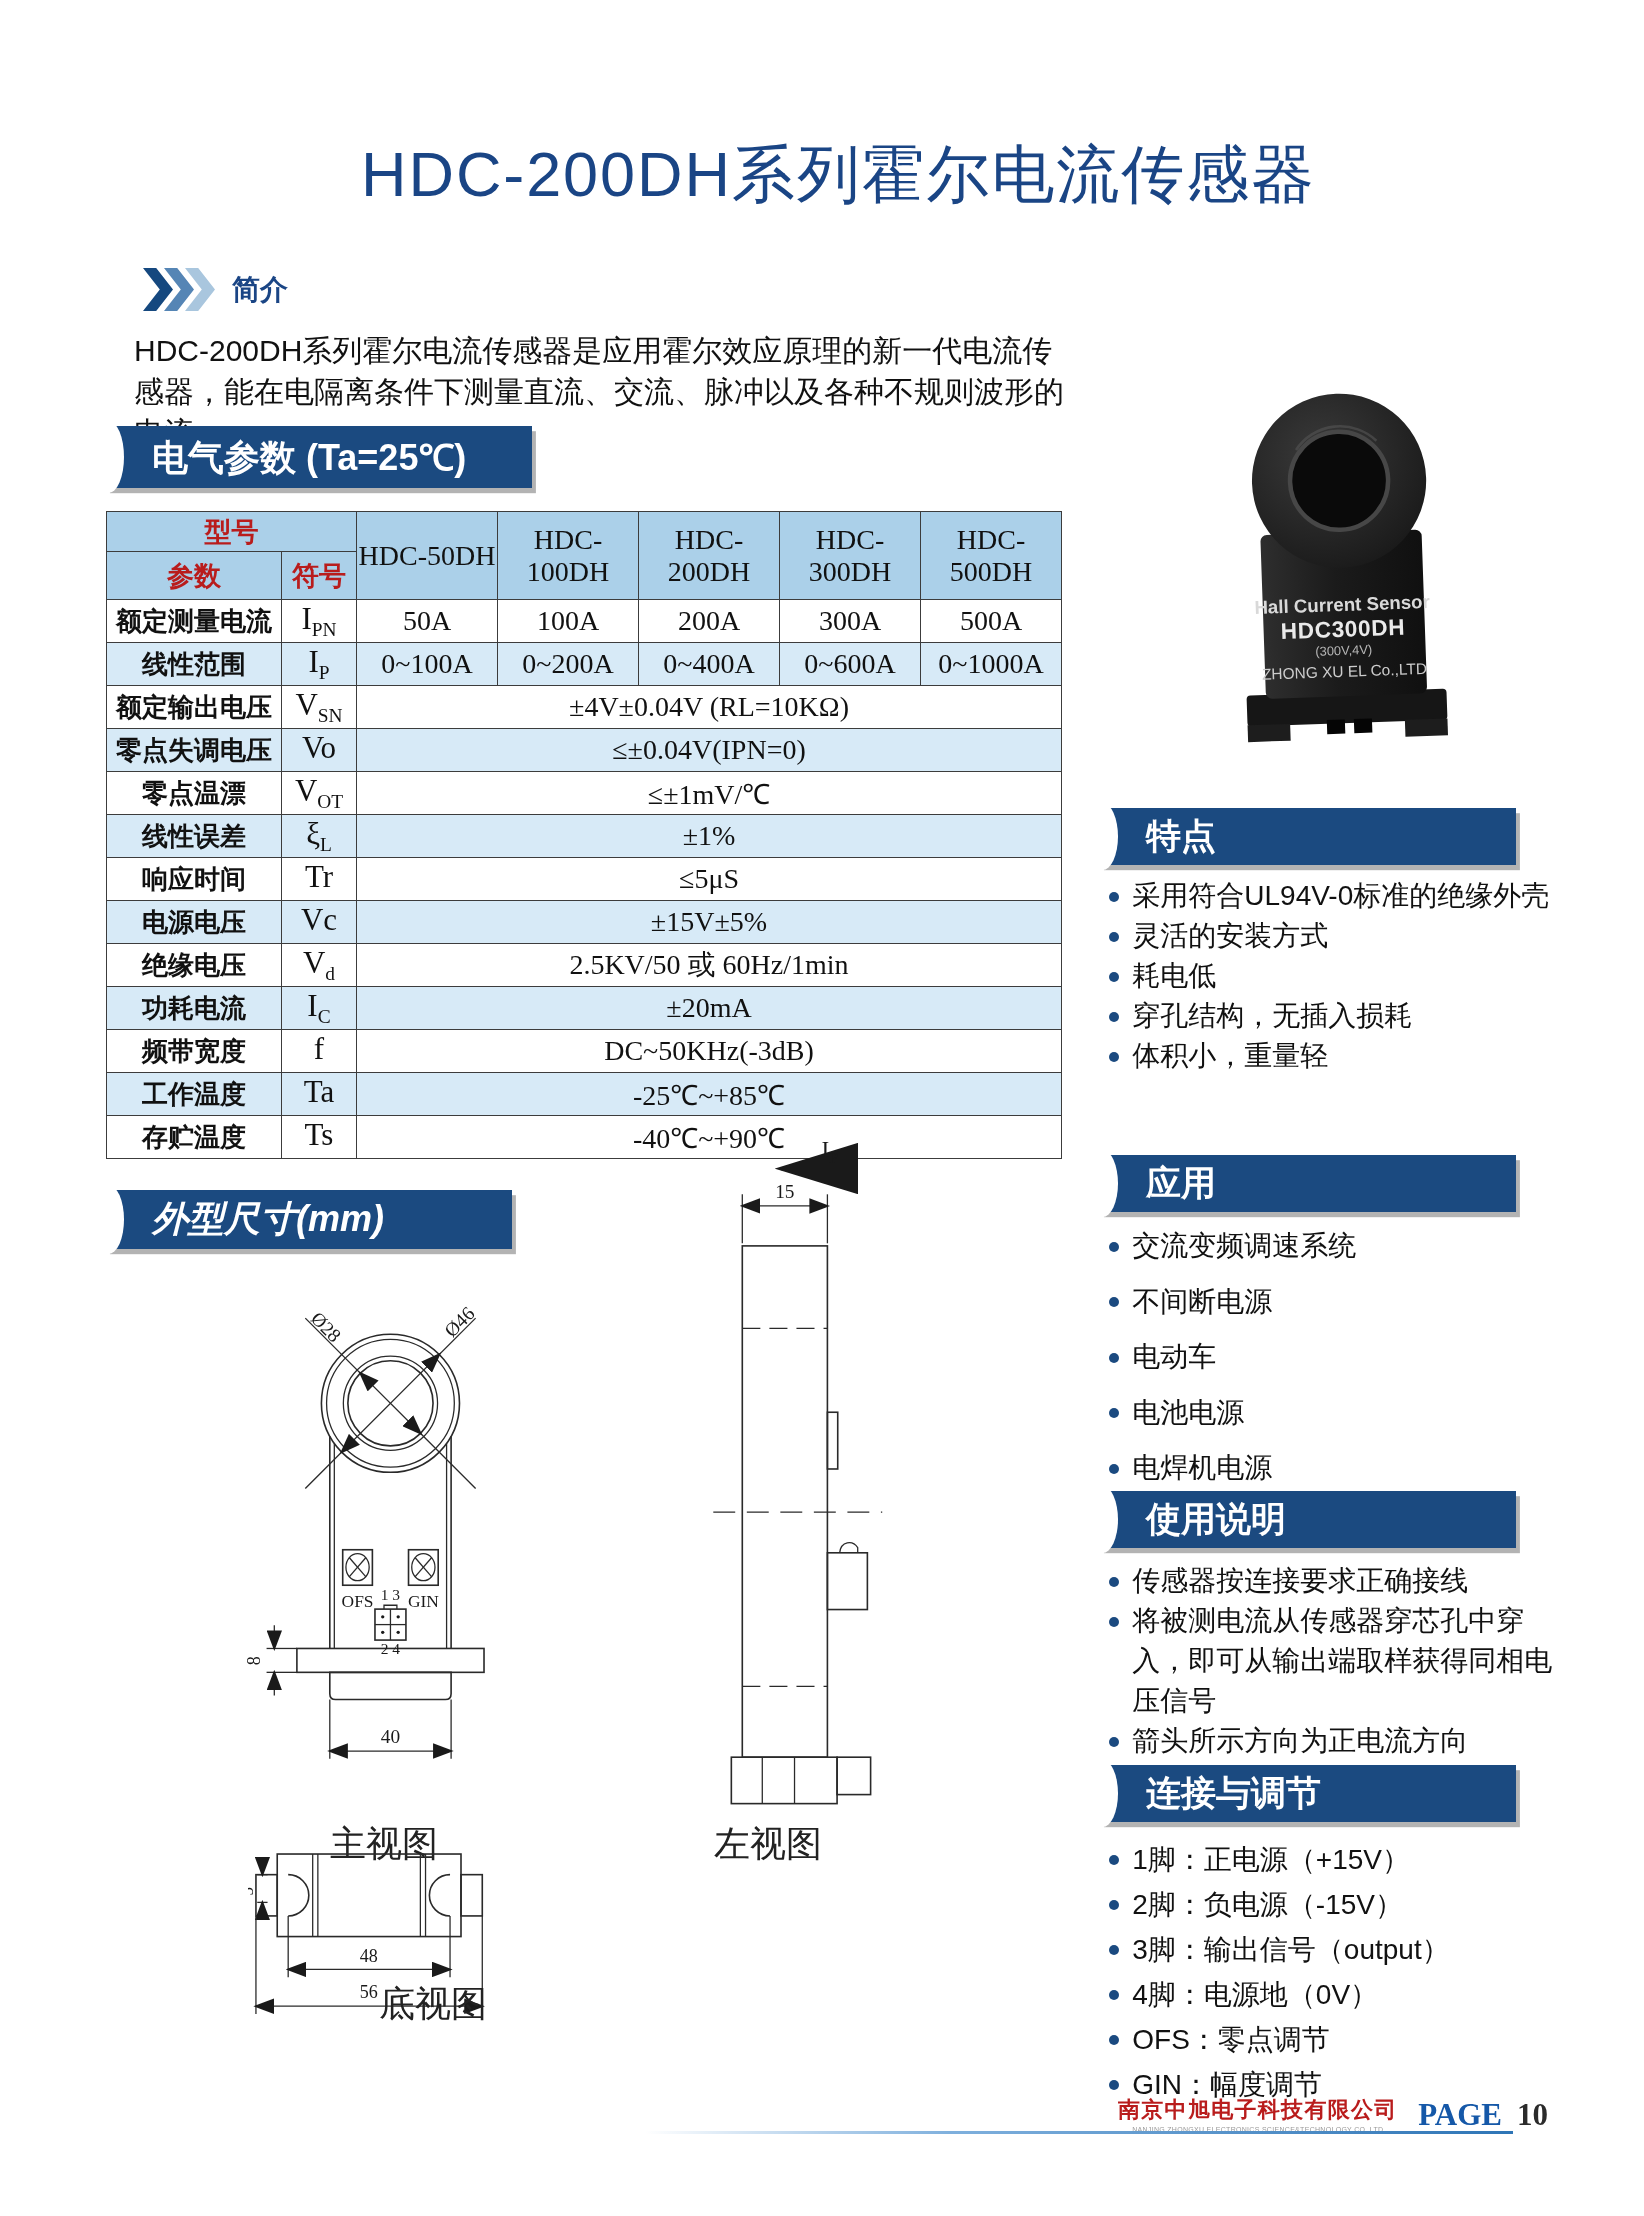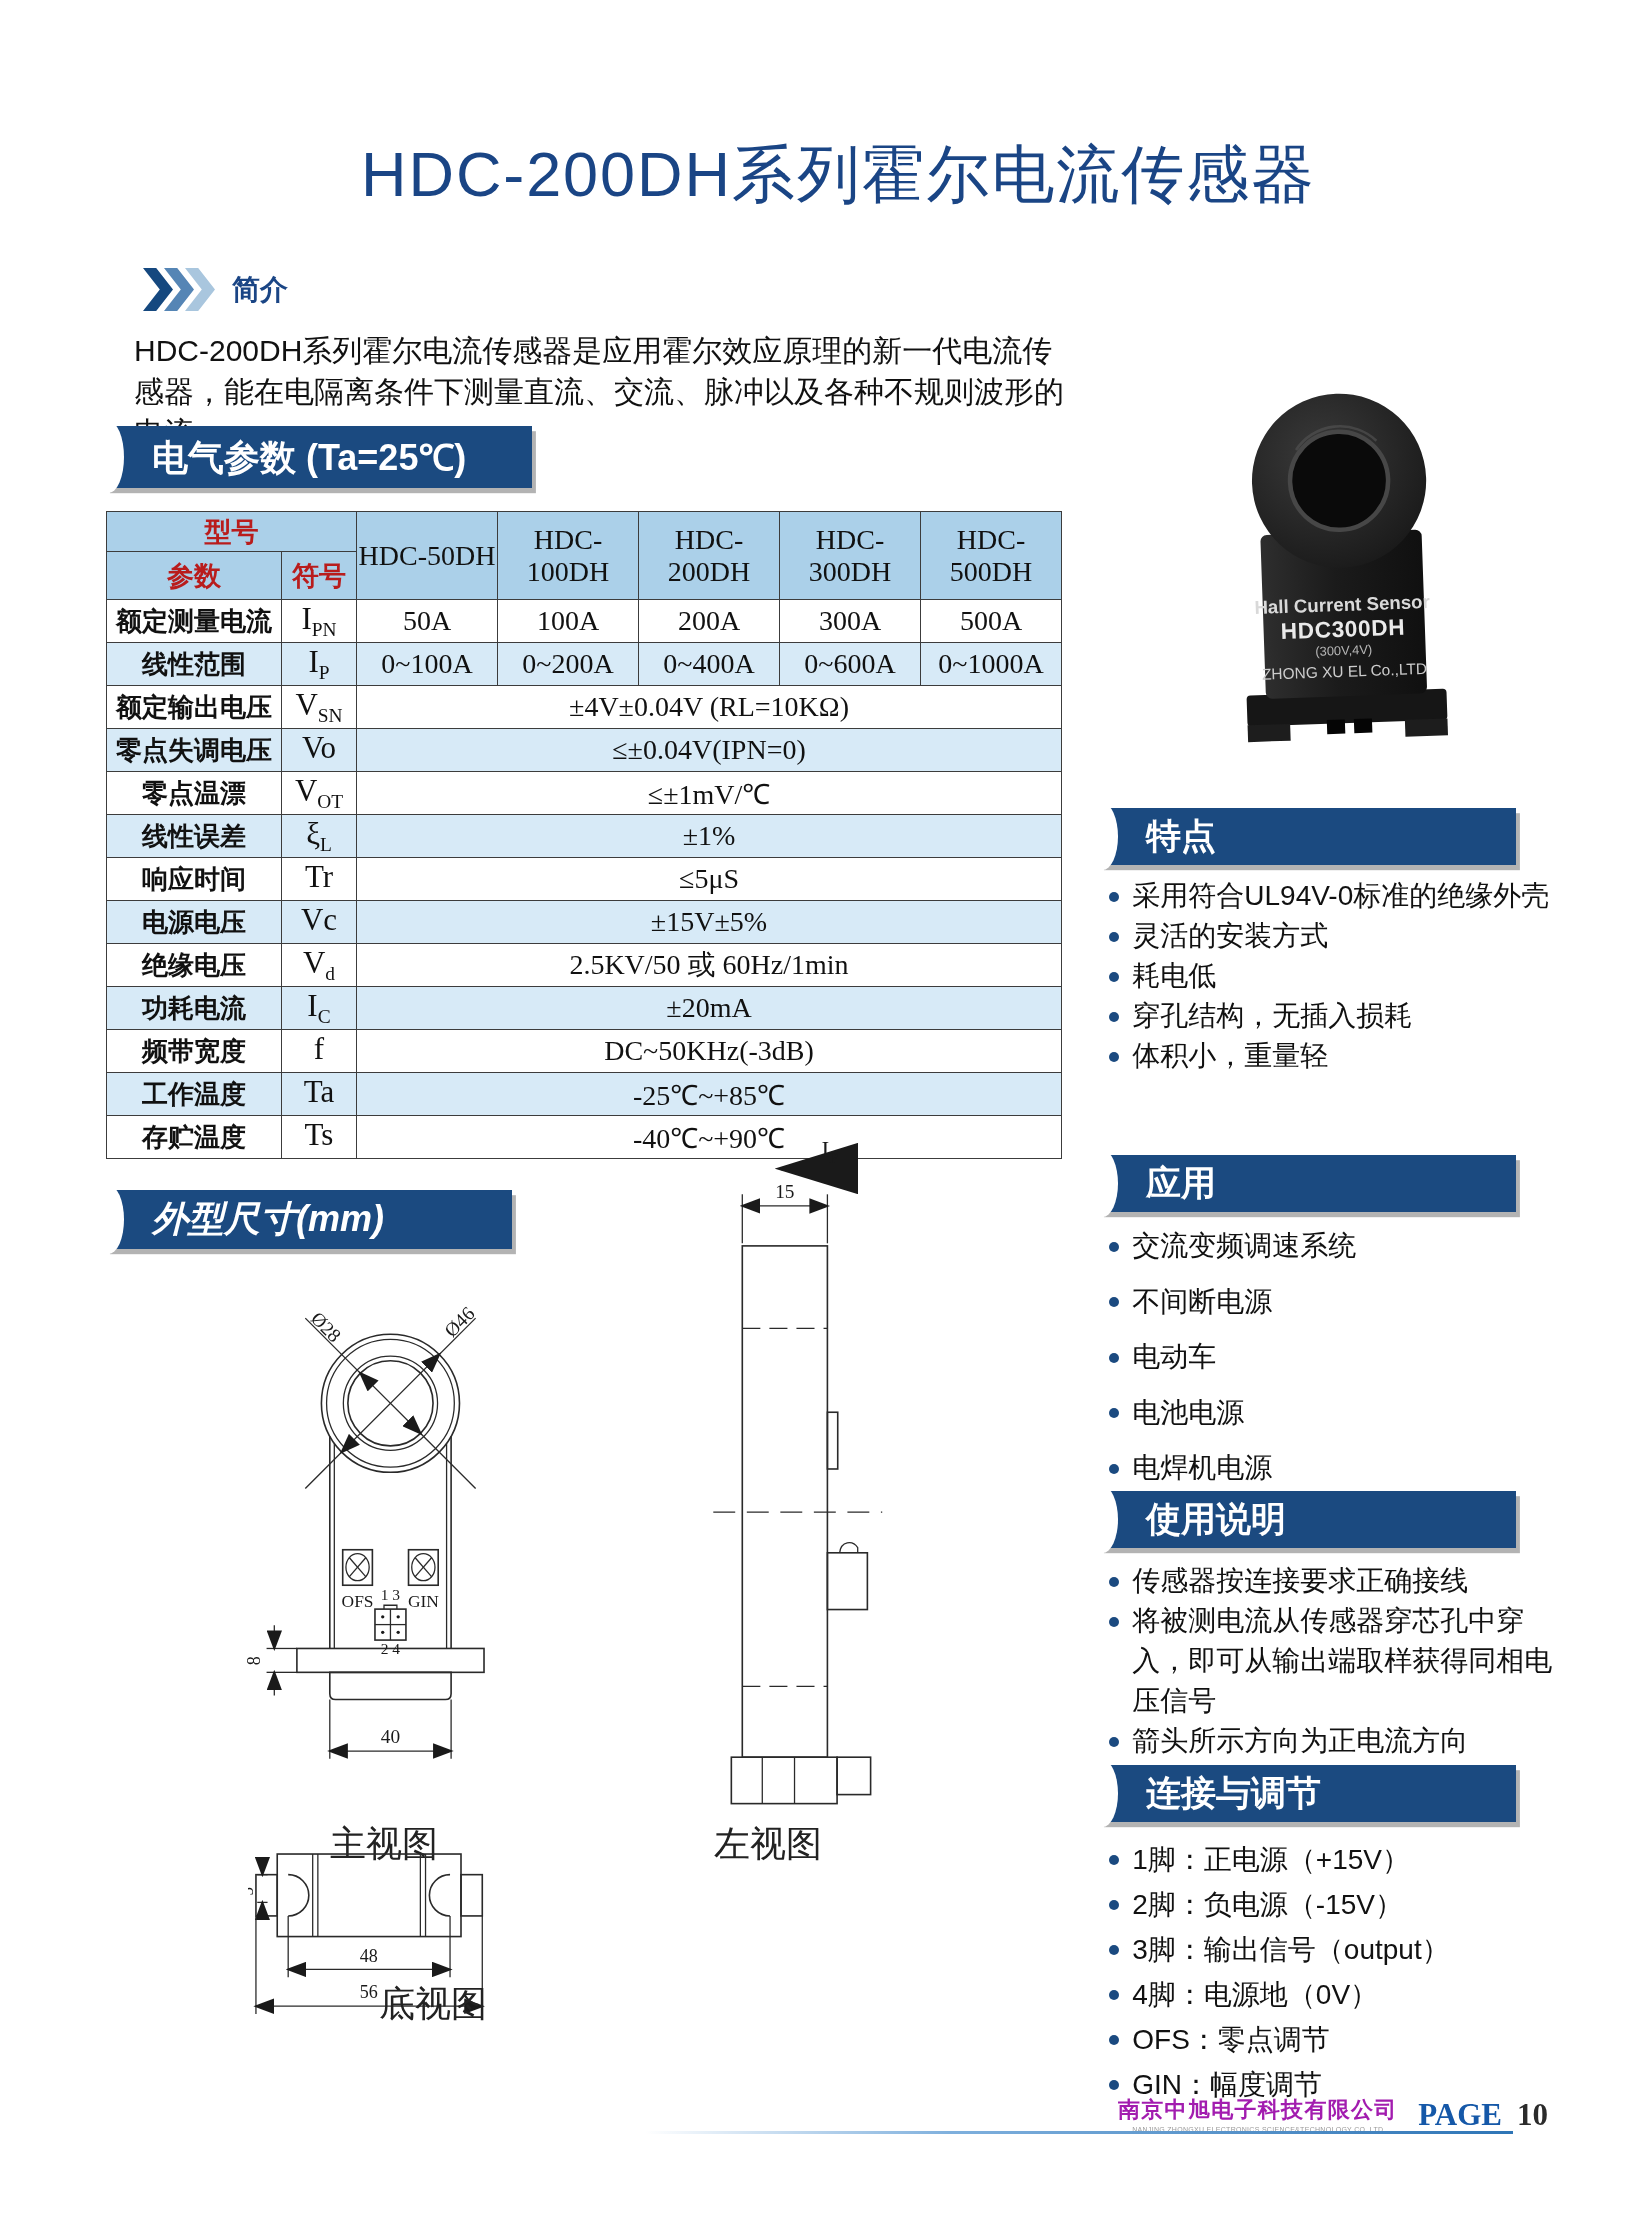--- a/index.html
+++ b/index.html
@@ -82,21 +82,21 @@
   svg .dimtxt { font-family:"Liberation Serif", serif; fill:#1a1a1a; }
   svg .arrfill { fill:#1a1a1a; }
 
   
   .photo { position:absolute; top:371px; left:1187px; }
 
   
   .footer { position:absolute; top:2095px; left:1200px; width:348px;
     display:flex; align-items:flex-end; justify-content:flex-end; gap:10.3px; }
   .company { text-align:center; }
-  .company-cn { font-size:22px; font-weight:bold; color:#a21caf; letter-spacing:1.3px; white-space:nowrap; }
+  .company-cn { font-size:22px; font-weight:bold; color:#b91c1c; letter-spacing:1.3px; white-space:nowrap; }
   .company-en { font-size:7px; color:#999; white-space:nowrap; margin-top:1.3px; letter-spacing:0.3px; }
   .fsep { width:1.9px; height:34px; background:#c0c6cc; }
   .pagebox { display:flex; align-items:flex-start; gap:15px;font-family:Liberation Serif, serif; }
   .page-label { font-size:31px; font-weight:bold; color:#1558a8; }
   .page-num   { font-size:31px; font-weight:bold; color:#2b2b2b; }
   .footer-line { position:absolute; top:2131px; left:645px; width:868px; height:3.2px;
     background:linear-gradient(to right, rgba(255,255,255,0), #7fb0dd 35%, #2e75b6); }
 </style>
 </head>
 <body>

